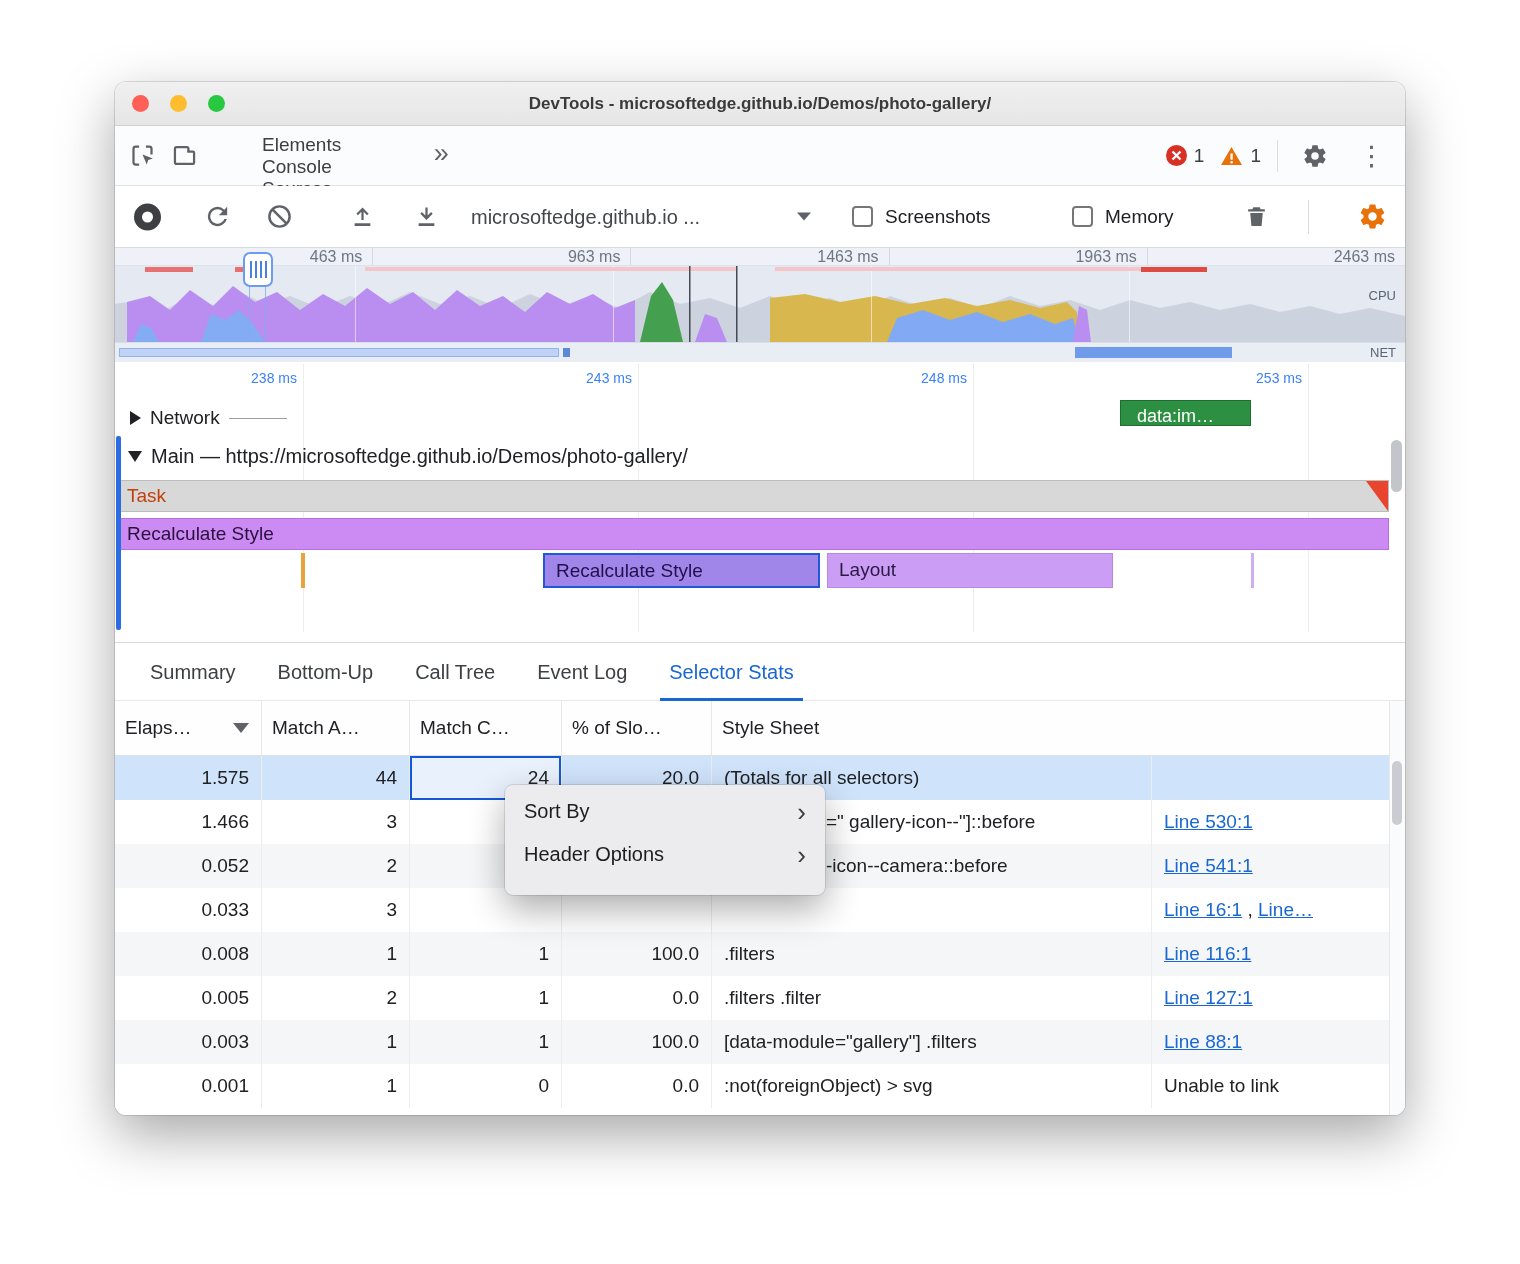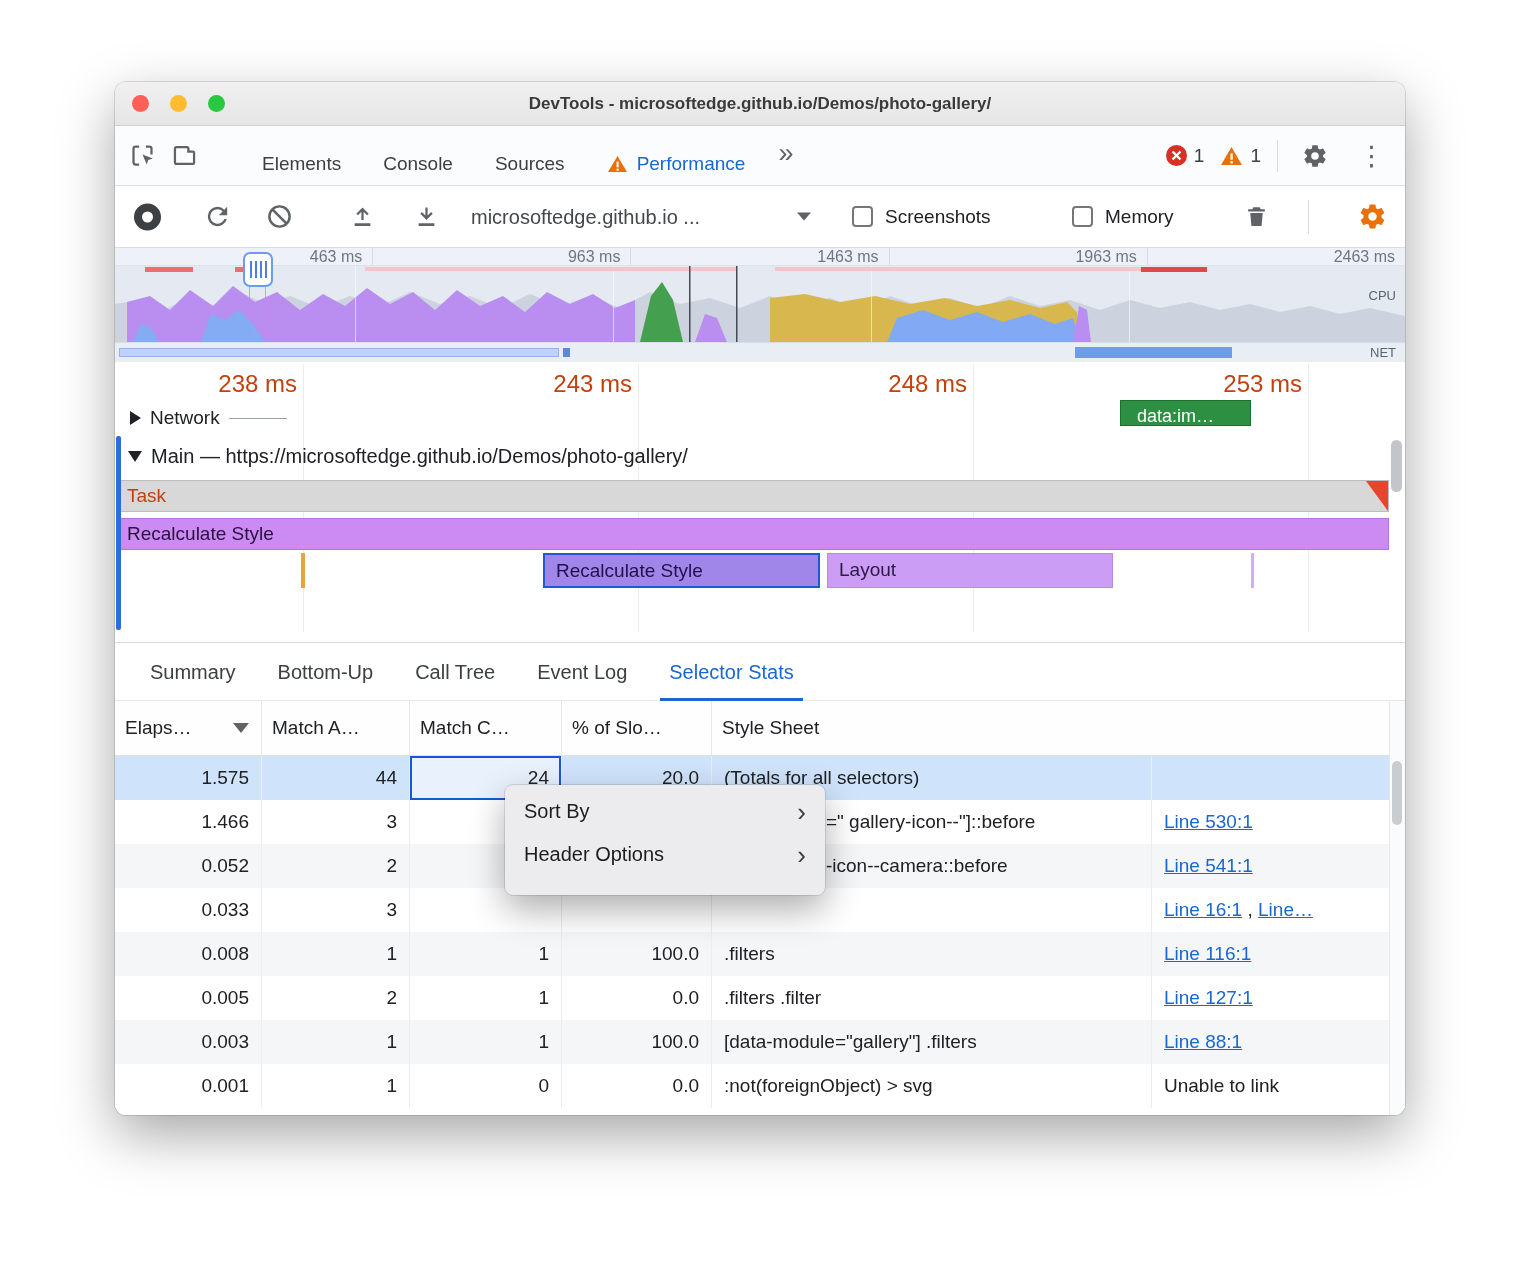--- a/index.html
+++ b/index.html
@@ -16,21 +16,21 @@
   .light { width:17px; height:17px; border-radius:50%; display:inline-block; }
   .light.red{background:#ff5f57}.light.yellow{background:#febc2e}.light.green{background:#28c840}
   .title { line-height:44px; text-align:center; font-weight:bold; font-size:17px; color:#3a3a3a;
            white-space:nowrap; }
 
   
   .tabbar { position:absolute; top:44px; left:0; right:0; height:60px; background:#fbfcfd;
             border-bottom:1px solid #dfe2e7; display:flex; align-items:center; }
   .tool-icon { display:inline-flex; align-items:center; justify-content:center; width:42px; height:42px; }
   .tabbar .tool-icon:first-child { margin-left:6px; }
-  .main-tabs { display:flex; margin-left:36px; height:44px; }
+  .main-tabs { display:flex; margin-left:36px; height:44px;flex-direction:column; }
   .main-tab { padding:0 21px; height:60px; display:flex; align-items:center; gap:9px;
               font-size:19px; color:#3c4043; position:relative; white-space:nowrap; }
   .main-tab.active { color:#1967d2; }
   .main-tab.active::after { content:""; position:absolute; left:12px; right:12px; bottom:0;
                             height:3px; background:#1967d2; border-radius:2px 2px 0 0; }
   .tab-overflow { font-size:27px; color:#5f6368; padding:0 12px; margin-top:-4px; }
   .status-cluster { margin-left:auto; display:flex; align-items:center; gap:16px; padding-right:14px; }
   .badge { display:flex; align-items:center; gap:7px; font-size:19px; color:#3c4043; }
   .vdiv { width:1px; height:32px; background:#dadce0; }
   .dots { font-size:27px; color:#5f6368; padding:0 6px; }
@@ -72,22 +72,22 @@
   .net-tag { position:absolute; right:9px; top:0; font-size:13px; color:#5b6572; line-height:20px; }
   .grip { position:absolute; left:128px; top:4px; width:30px; height:35px; background:#fff;
           border:2px solid #6b9bf2; border-radius:7px; display:flex; align-items:center;
           justify-content:center; gap:3px; z-index:5; }
   .grip i { display:block; width:2px; height:17px; background:#4b7fe0; }
   .sel-hair { position:absolute; top:18px; width:1px; height:76px; background:#86a9ee; opacity:.8; }
 
   
   .timeline { position:absolute; top:280px; left:0; right:0; height:280px; background:#fff; }
   .tl-grid { position:absolute; top:2px; height:268px; width:1px; background:#ededed; z-index:0; }
-  .ruler-label { position:absolute; top:8px; width:100px; text-align:right; font-size:24px;
-                 color:#c2410c; z-index:1; }
+  .ruler-label { position:absolute; top:8px; width:100px; text-align:right; font-size:14px;
+                 color:#3b82f6; z-index:1; }
   .track-network { position:absolute; left:15px; top:40px; height:32px; display:flex;
                    align-items:center; gap:9px; font-size:19px; color:#202124; z-index:1; }
   .net-dash { width:58px; height:1px; background:#9aa0a6; }
   .tri-right { width:0; height:0; border-left:11px solid #202124; border-top:7px solid transparent;
                border-bottom:7px solid transparent; }
   .tri-down { width:0; height:0; border-top:11px solid #202124; border-left:7px solid transparent;
               border-right:7px solid transparent; }
   .data-badge { position:absolute; left:1005px; top:38px; width:131px; height:26px;
                 background:#2c8f41; border:1px solid #1d6f2f; color:#fff; font-size:18px;
                 line-height:30px; padding-left:16px; white-space:nowrap; overflow:hidden; z-index:2; }

